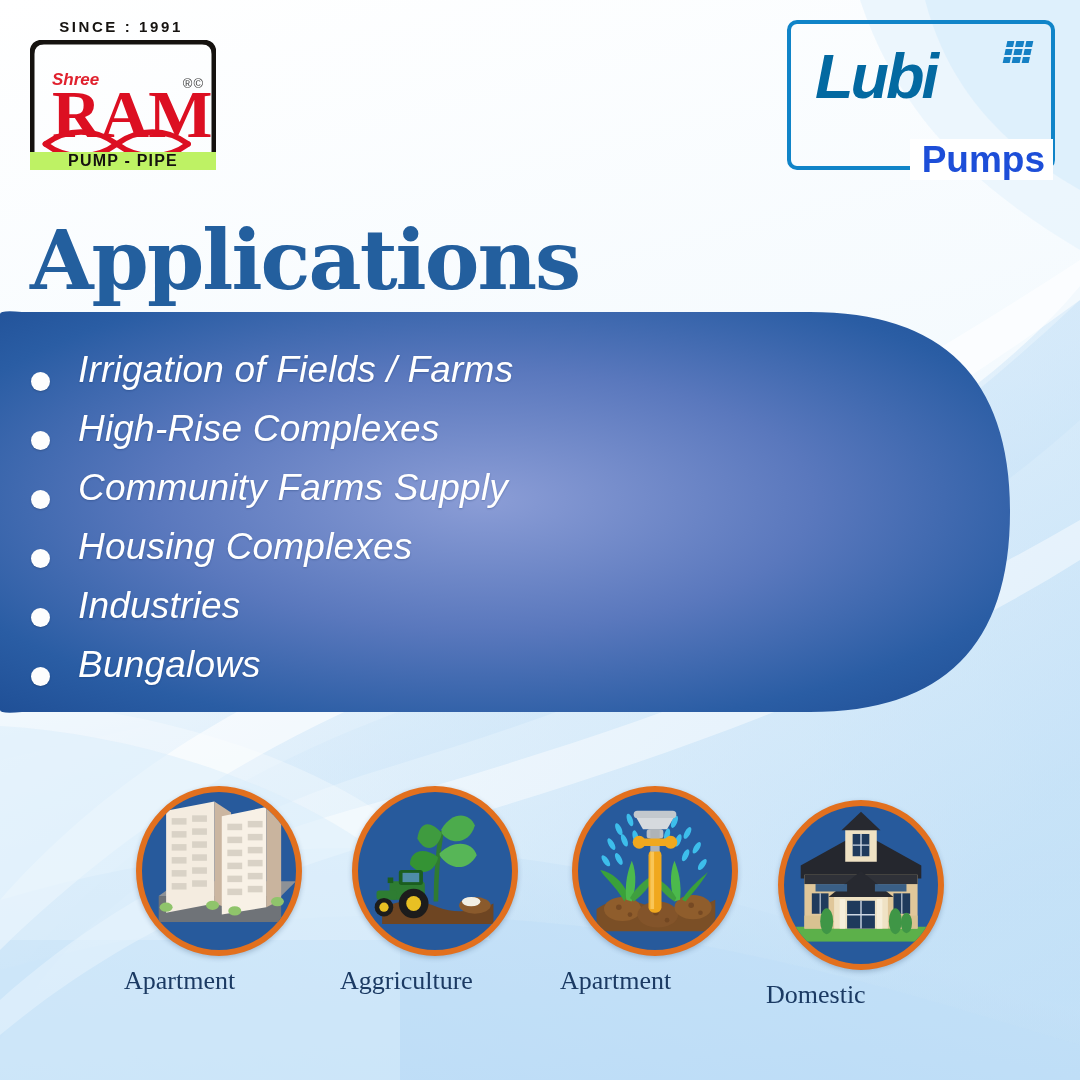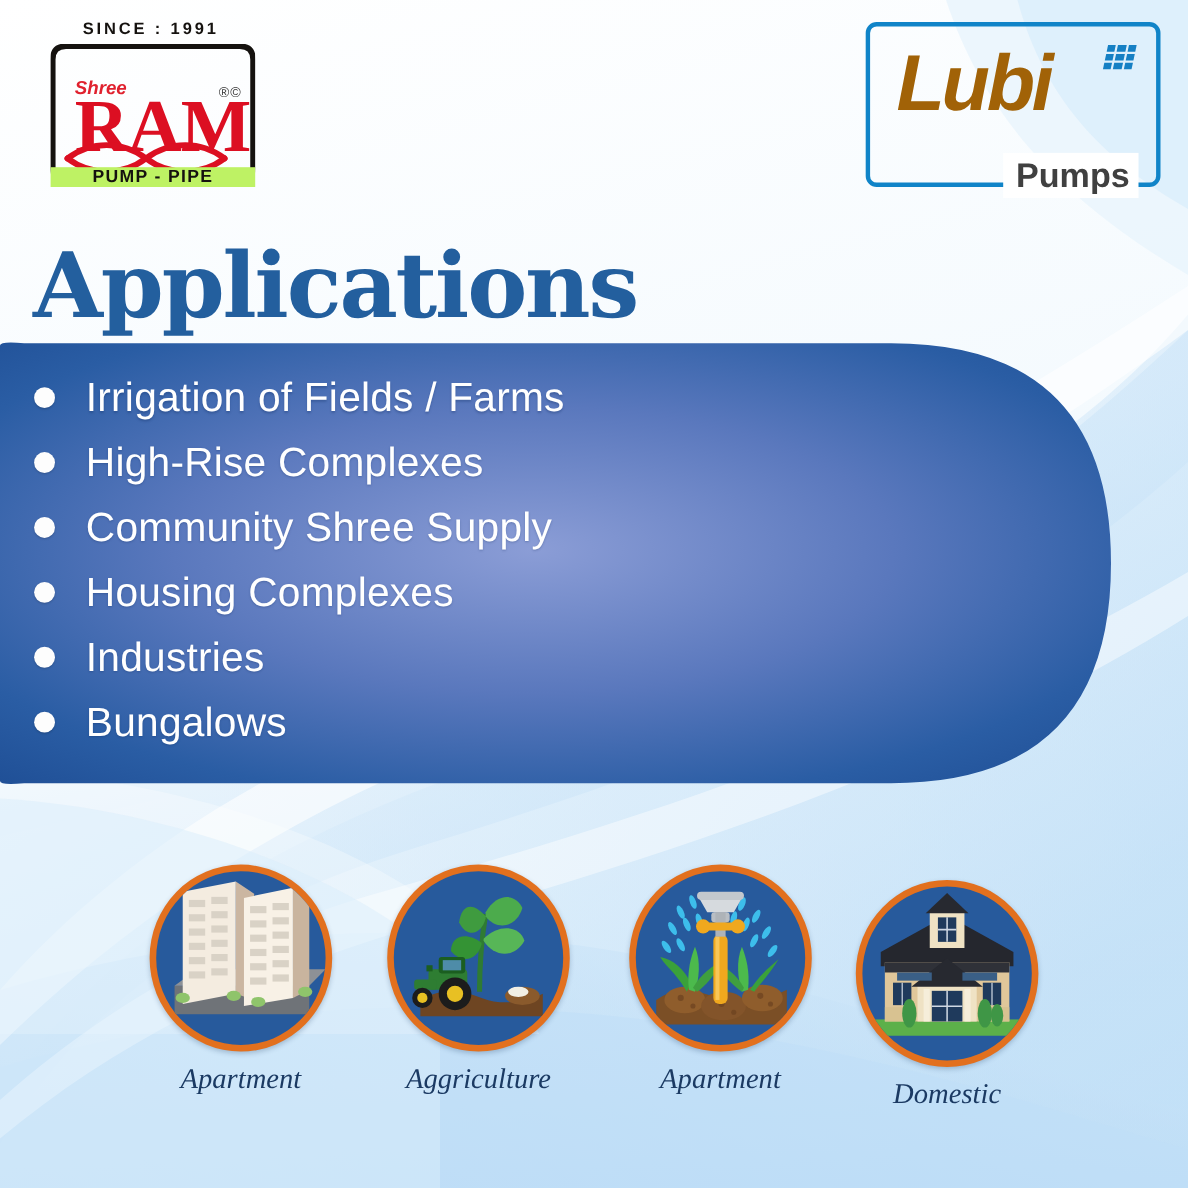--- a/index.html
+++ b/index.html
@@ -13,21 +13,21 @@
   #stage {
     position:absolute; left:0; top:0; width:1080px; height:1080px;
     overflow:hidden;
   }
 
   
   .bg-svg { position:absolute; left:0; top:0; width:1080px; height:1080px; }
 
   
   #ram-logo {
-    position:absolute; left:32px; top:18px; width:210px; height:152px;
+    position:absolute; left:16px; top:18px; width:210px; height:152px;
   }
   #ram-since {
     position:absolute; left:0; top:0; width:210px; text-align:center;
     font-size:15px; font-weight:bold; color:#15120f; letter-spacing:2.6px;
     font-family:"Liberation Sans", sans-serif;
   }
   #ram-box {
     position:absolute; left:14px; top:22px; width:186px; height:126px;
   }
   .ram-word {
@@ -57,33 +57,33 @@
   
   #lubi-logo {
     position:absolute; left:787px; top:20px; width:268px; height:150px;
   }
   #lubi-frame {
     position:absolute; left:0; top:0; width:268px; height:150px;
     border:4px solid #1084c8; border-radius:10px;
   }
   #lubi-word {
     position:absolute; left:28px; top:10px;
-    font-size:72px; line-height:92px; font-weight:bold; font-style:italic;
-    color:#a16207; letter-spacing:-3px;
+    font-size:63px; line-height:92px; font-weight:bold; font-style:italic;
+    color:#0369a1; letter-spacing:-3px;
     font-family:"Liberation Sans", sans-serif;
   }
   #lubi-dots {
     position:absolute; right:24px; top:21px; width:26px; height:22px;
     display:grid; grid-template-columns:repeat(3,1fr); grid-template-rows:repeat(3,1fr);
     gap:2px; transform:skewX(-12deg);
   }
   #lubi-dots i { background:#1580c4; display:block; }
   #lubi-pumps {
-    position:absolute; right:20px; bottom:-10px;
-    font-size:31px; line-height:41px; font-weight:bold; color:#404040;
+    position:absolute; right:2px; bottom:-10px;
+    font-size:37px; line-height:41px; font-weight:bold; color:#1d4ed8;
     background:#fff; padding:0 8px 0 12px;
     font-family:"Liberation Sans", sans-serif;
   }
 
   
   #title {
     position:absolute; left:19px; top:219px;
     font-size:82px; line-height:82px; font-weight:bold;
     color:#235f9e;
     font-family:"DejaVu Serif", serif;
@@ -92,37 +92,37 @@
   }
 
   
   #panel-wrap { position:absolute; left:0; top:310px; width:1012px; height:404px; }
   #panel-svg { position:absolute; left:0; top:0; width:1012px; height:404px; }
   #bullets {
     position:absolute; left:0; top:0; width:1012px; height:404px;
     padding:22px 0 0 31px;
   }
   .bullet-row {
-    display:flex; align-items:center; height:59px;
+    display:flex; align-items:flex-end; height:59px;font-style:italic;
   }
   .bullet-dot {
     width:19px; height:19px; border-radius:50%;
     background:#fdfdfd; flex:0 0 19px; margin-right:28px;
     box-shadow:0 1px 2px rgba(0,0,0,.18);
   }
   .bullet-text {
     font-size:37px; color:#ffffff; white-space:nowrap;
     font-family:"Liberation Sans", sans-serif;
     letter-spacing:.2px;
     text-shadow:0 1px 2px rgba(12,40,90,.28);
   }
 
   
   #icons { position:absolute; left:0; top:786px; width:1080px; height:240px; }
-  .icon-item { position:absolute; width:190px; text-align:center;font-style:italic; }
+  .icon-item { position:absolute; width:190px; text-align:left; }
   .circle {
     width:166px; height:170px; margin:0 auto;
     border-radius:50%;
     background:#275a9c;
     border:6px solid #e2701e;
     overflow:hidden; position:relative;
     box-shadow:0 2px 5px rgba(20,50,90,.25);
   }
   .circle svg { position:absolute; left:0; top:0; width:100%; height:100%; }
   .icon-label {
@@ -238,21 +238,21 @@
       <div class="bullet-row">
         <span class="bullet-dot"></span>
         <span class="bullet-text">Irrigation of Fields / Farms</span>
       </div>
       <div class="bullet-row">
         <span class="bullet-dot"></span>
         <span class="bullet-text">High-Rise Complexes</span>
       </div>
       <div class="bullet-row">
         <span class="bullet-dot"></span>
-        <span class="bullet-text">Community Shree Supply</span>
+        <span class="bullet-text">Community Farms Supply</span>
       </div>
       <div class="bullet-row">
         <span class="bullet-dot"></span>
         <span class="bullet-text">Housing Complexes</span>
       </div>
       <div class="bullet-row">
         <span class="bullet-dot"></span>
         <span class="bullet-text">Industries</span>
       </div>
       <div class="bullet-row">

